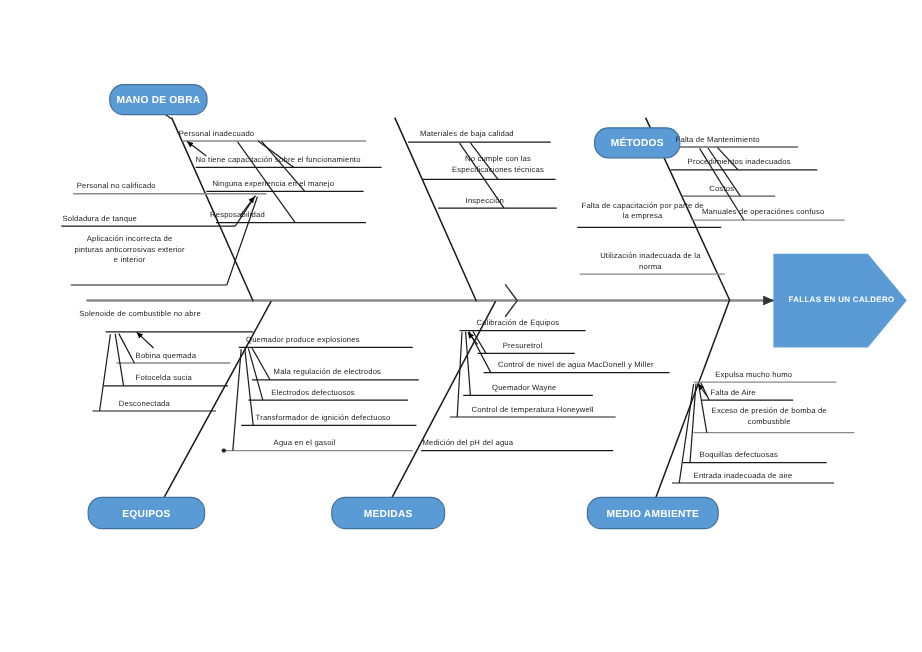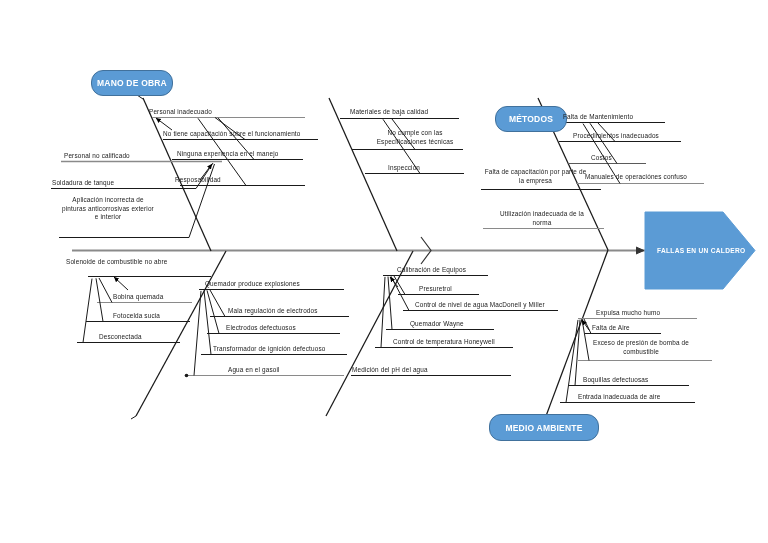--- a/index.html
+++ b/index.html
@@ -167,20 +167,26 @@
     <line x1="137" y1="95" x2="143" y2="99" stroke="#1a1a1a" stroke-width="1"></line>
     <line x1="136" y1="416" x2="131" y2="419" stroke="#1a1a1a" stroke-width="1"></line>
   </svg>
 
   <div class="cat-box" style="left:91px; top:70px; width:82px; height:26px;">
     <span>MANO DE OBRA</span>
   </div>
   <div class="cat-box" style="left:495px; top:70px; width:72px; height:26px;margin-top:36px;">
     <span>MÉTODOS</span>
   </div>
+  <div class="cat-box" style="left:73px; top:414px; width:98px; height:27px;">
+    <span>EQUIPOS</span>
+  </div>
+  <div class="cat-box" style="left:276px; top:414px; width:95px; height:27px;">
+    <span>MEDIDAS</span>
+  </div>
   <div class="cat-box" style="left:489px; top:414px; width:110px; height:27px;">
     <span>MEDIO AMBIENTE</span>
   </div>
 
   <div class="head-label" style="left:657px; top:247px;">FALLAS EN UN CALDERO</div>
 
   <div class="cause-label" style="left:149px; top:108px;">Personal inadecuado</div>
   <div class="cause-label" style="left:163px; top:130px;">No tiene capacitación sobre el funcionamiento</div>
   <div class="cause-label" style="left:177px; top:150px;">Ninguna experiencia  en el manejo</div>
   <div class="cause-label" style="left:175px; top:176px;">Resposabilidad</div>

